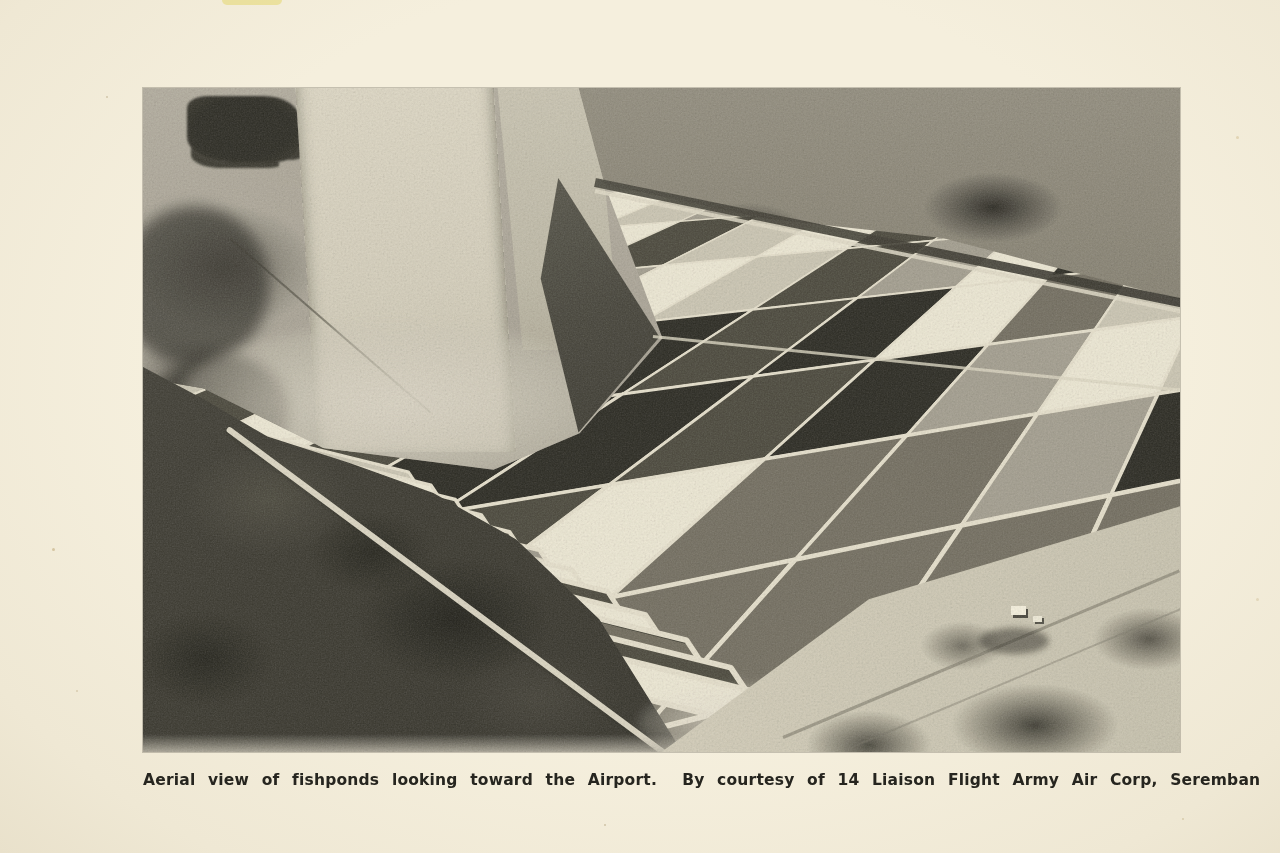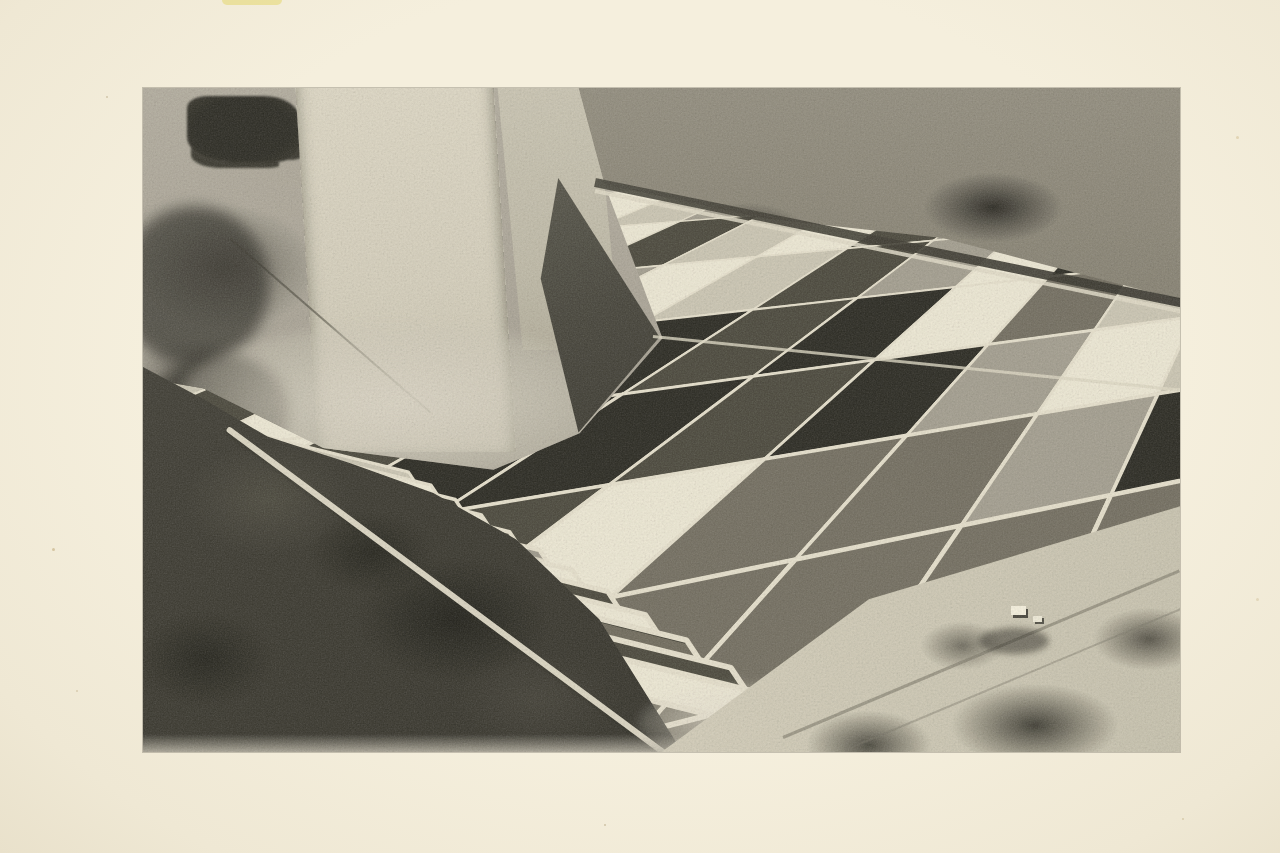--- a/index.html
+++ b/index.html
@@ -342,13 +342,14 @@
     </svg>
     <svg class="grain g-scr">
       <filter id="gf2">
           <feTurbulence type="fractalNoise" baseFrequency="0.74" numOctaves="2" seed="13" stitchTiles="stitch"></feTurbulence>
           <feColorMatrix type="saturate" values="0"></feColorMatrix>
         </filter>
       <rect width="100%" height="100%" filter="url(#gf2)"></rect>
     </svg>
   </div>
 
+  <div class="caption">Aerial view of fishponds looking toward the Airport.  By courtesy of 14 Liaison Flight Army Air Corp, Seremban</div>
 </div>
 
 </body></html>

